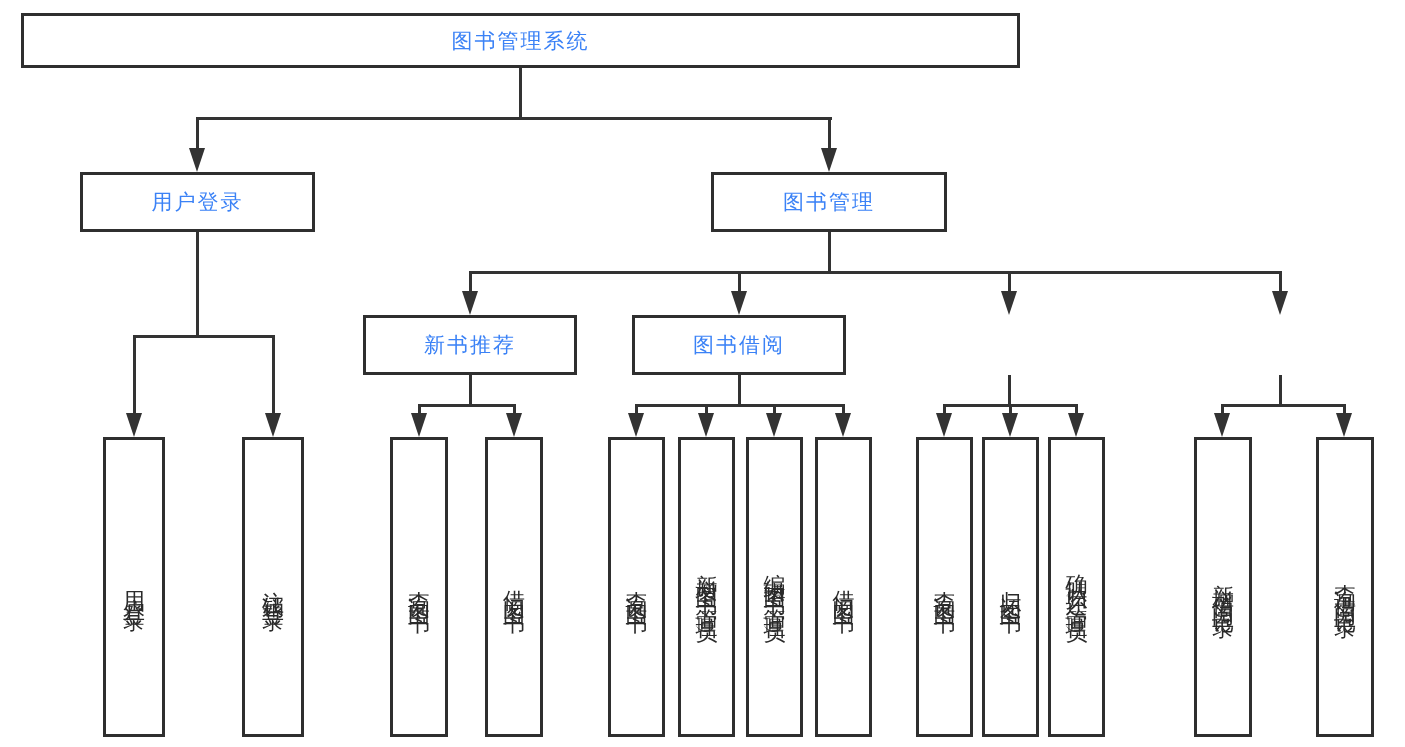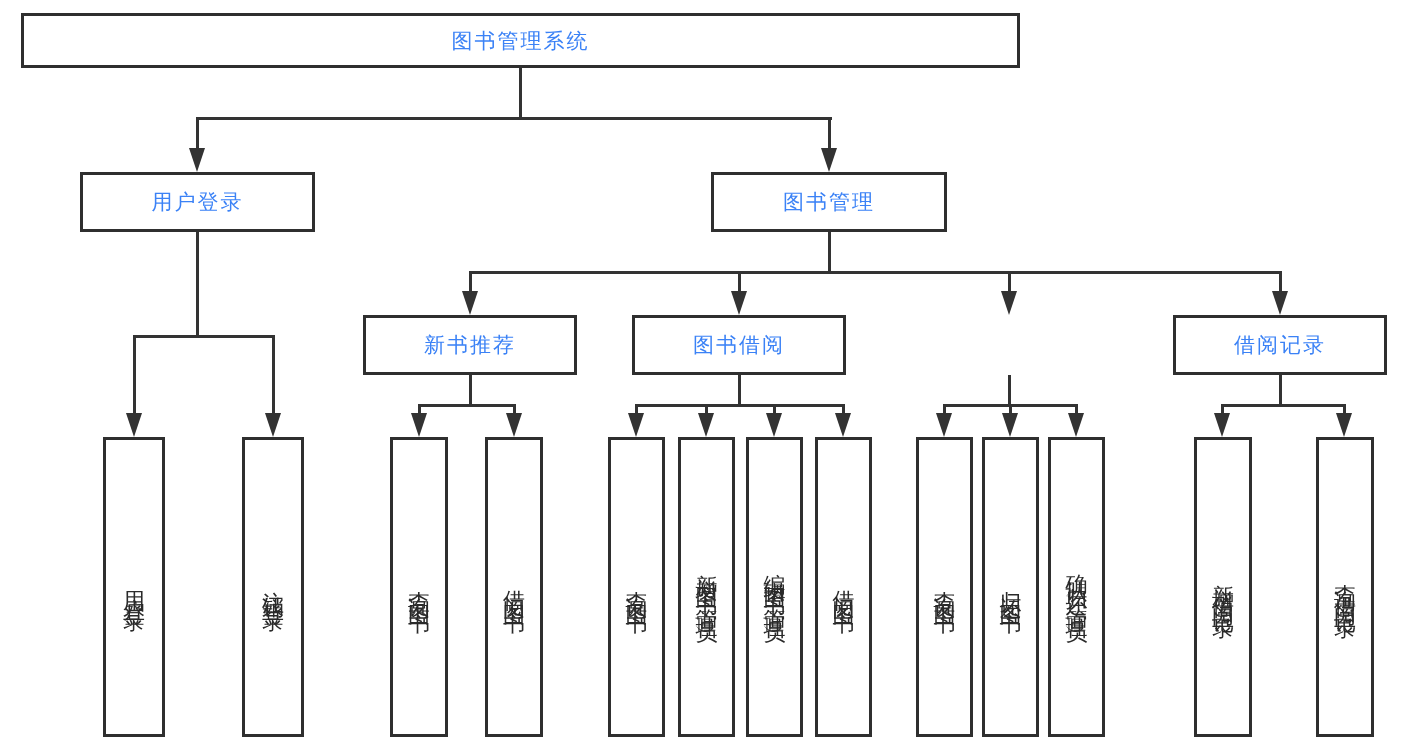--- a/index.html
+++ b/index.html
@@ -68,23 +68,20 @@
   <div class="vline" style="left:1008px;top:271px;height:22px"></div>
   <div class="arrow" style="left:1001px;top:291px"></div>
   <div class="vline" style="left:1279px;top:271px;height:22px"></div>
   <div class="arrow" style="left:1272px;top:291px"></div>
 
   <div class="box hbox" style="left:632px;top:315px;width:214px;height:60px">
     <span>图书借阅</span>
   </div>
   <div class="box hbox" style="left:363px;top:315px;width:214px;height:60px">
     <span>新书推荐</span>
-  </div>
-  <div class="box hbox" style="left:1173px;top:315px;width:214px;height:60px">
-    <span>借阅记录</span>
   </div>
 
   <div class="vline" style="left:469px;top:375px;height:32px"></div>
   <div class="hline" style="left:418px;top:404px;width:97px"></div>
   <div class="vline" style="left:418px;top:404px;height:12px"></div>
   <div class="arrow" style="left:411px;top:413px"></div>
   <div class="vline" style="left:513px;top:404px;height:12px"></div>
   <div class="arrow" style="left:506px;top:413px"></div>
 
   <div class="vline" style="left:738px;top:375px;height:32px"></div>

